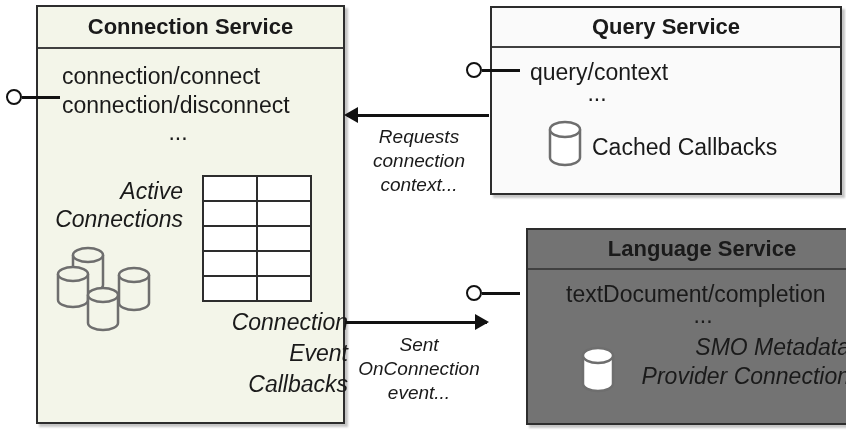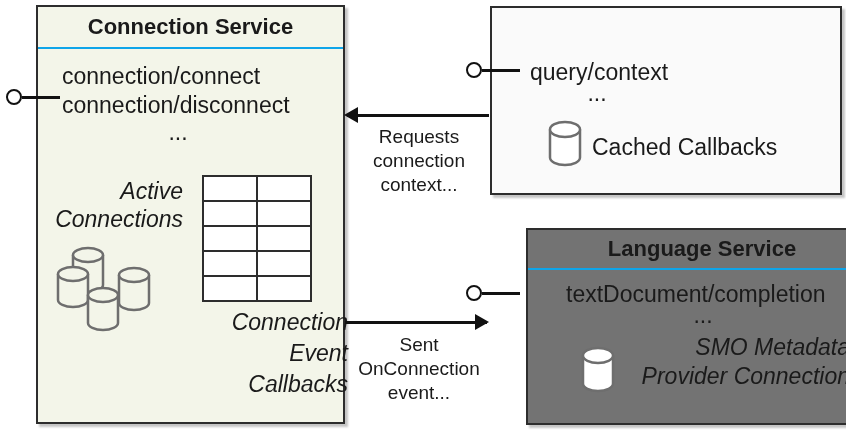--- a/index.html
+++ b/index.html
@@ -5,28 +5,28 @@
   html,body{margin:0;padding:0;background:#ffffff;}
   #canvas{
     position:relative;width:846px;height:436px;background:#ffffff;overflow:hidden;
     font-family:"Liberation Sans",sans-serif;color:#1a1a1a;
   }
   .box{position:absolute;border:2px solid #2d2d2d;box-sizing:border-box;
        box-shadow:3px 3px 2px rgba(90,90,90,0.35);}
   .box-conn{left:36px;top:5px;width:309px;height:419px;background:#f3f5e9;}
   .box-query{left:490px;top:6px;width:352px;height:189px;background:#fafafa;}
   .box-lang{left:490px;top:228px;width:352px;height:197px;background:#737373;margin-left:36px;}
-  .hdr{position:absolute;left:0;top:0;right:0;height:38px;border-bottom:2px solid #0ea5e9;
+  .hdr{position:absolute;left:0;top:0;right:0;height:38px;border-bottom:2px solid #404040;
        display:flex;align-items:center;justify-content:center;
        font-weight:bold;font-size:22px;}
   .hdr-conn{height:40px;}
   .txt{position:absolute;font-size:23px;line-height:29px;white-space:pre-line;}
   .ctr{text-align:right;font-style:italic;}
   .ellip{position:absolute;font-size:23px;text-align:center;}
-  .lbl-arrow{position:absolute;font-size:19px;line-height:24px;
+  .lbl-arrow{position:absolute;font-size:19px;line-height:24px;font-style:italic;
              text-align:center;white-space:pre-line;}
   .hline{position:absolute;height:2.5px;background:#111;}
   .tri-l{position:absolute;width:0;height:0;border-top:8px solid transparent;
          border-bottom:8px solid transparent;border-right:14px solid #111;}
   .tri-r{position:absolute;width:0;height:0;border-top:8px solid transparent;
          border-bottom:8px solid transparent;border-left:14px solid #111;}
   .lolli-circle{position:absolute;width:12px;height:12px;border:2.5px solid #111;
                 border-radius:50%;background:#ffffff;}
   .cyl-svg{position:absolute;}
   .grid-table{position:absolute;left:164px;top:168px;width:110px;height:127px;
@@ -74,20 +74,21 @@
       <div class="cell"></div>
         <div class="cell"></div>
     </div>
 
     <div class="txt ctr" style="left:140px;top:300px;width:170px;line-height:31px;">Connection
 Event
 Callbacks</div>
   </div>
 
   <div class="box box-query">
+    <div class="hdr">Query Service</div>
 
     <div class="txt" style="left:38px;top:50px;">query/context</div>
     <div class="ellip" style="left:75px;top:72px;width:60px;">...</div>
 
     <svg class="cyl-svg" style="left:56px;top:112px;" width="34" height="47" viewBox="0 0 34 47">
       <g stroke="#6e6e6e" stroke-width="2.5" fill="#ffffff">
         <path d="M2,9.5 v28 a15,7.5 0 0 0 30,0 v-28"></path>
           <ellipse cx="17" cy="9.5" rx="15" ry="7.5"></ellipse>
       </g>
     </svg>

